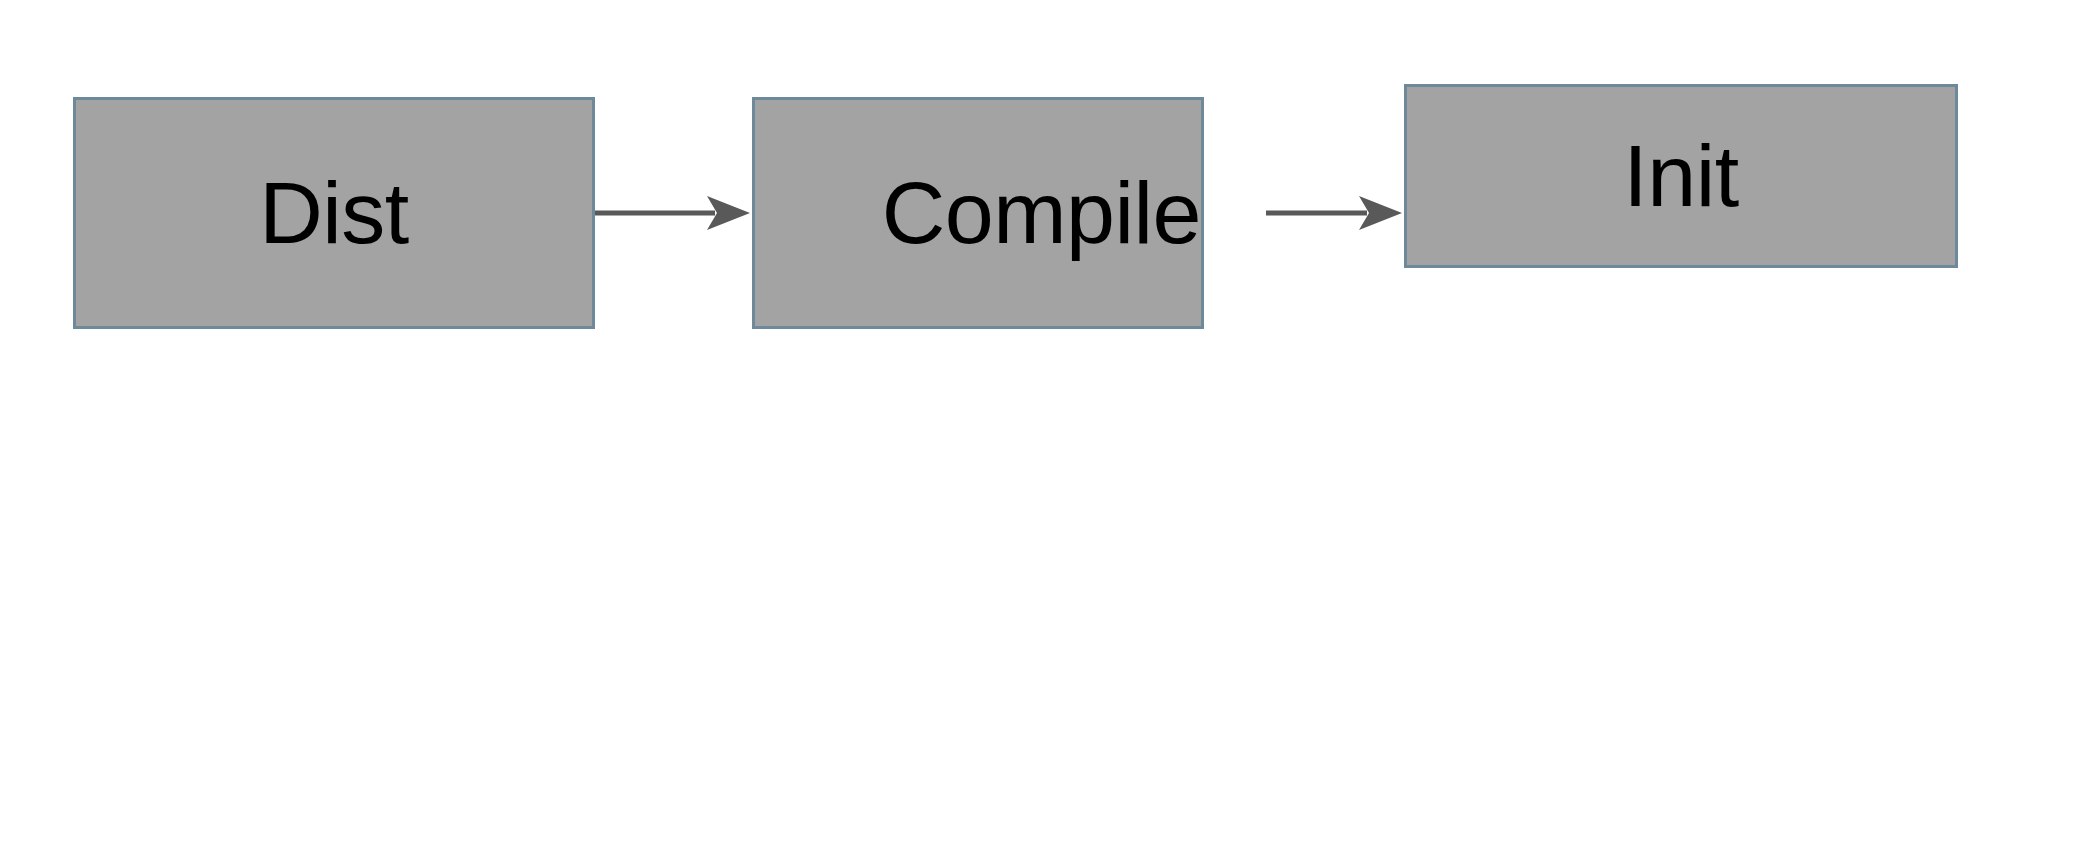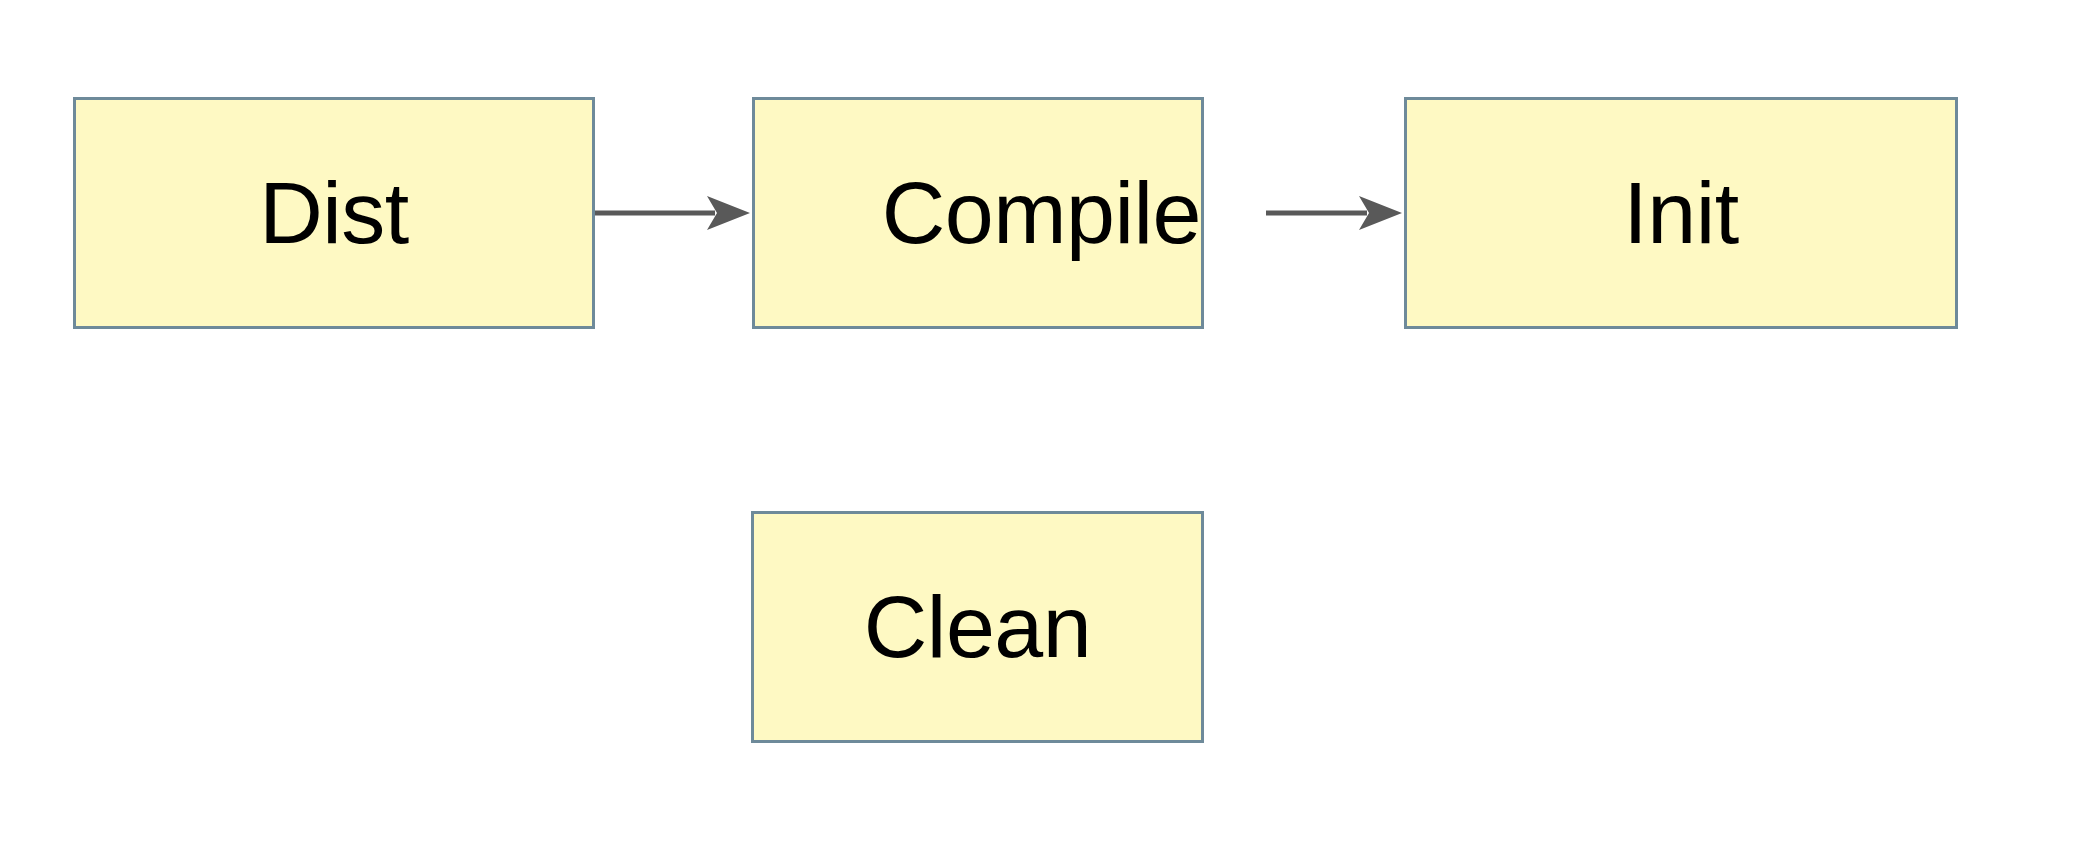--- a/index.html
+++ b/index.html
@@ -13,21 +13,21 @@
   #canvas {
     position: relative;
     width: 2078px;
     height: 848px;
     background: #ffffff;
     overflow: hidden;
   }
   .node {
     position: absolute;
     box-sizing: border-box;
-    background: #fef9c3;
+    background: #a3a3a3;
     border: 3px solid #6e8a9a;
     display: flex;
     align-items: center;
     justify-content: center;
   }
   .node-label {
     font-family: "Liberation Sans", sans-serif;
     font-size: 88px;
     line-height: 1;
     color: #000000;
@@ -64,21 +64,18 @@
   </div>
 
   <div class="node" style="left:73px; top:97px; width:522px; height:232px;">
     <span class="node-label">Dist</span>
   </div>
 
   <div class="node" style="left:752px; top:97px; width:452px; height:232px;justify-content:flex-end;">
     <span class="node-label">Compile</span>
   </div>
 
-  <div class="node" style="left:1404px; top:97px; width:554px; height:232px;">
+  <div class="node" style="left:1404px; top:84px; width:554px; height:184px;">
     <span class="node-label">Init</span>
   </div>
 
-  <div class="node" style="left:751px; top:511px; width:453px; height:232px;">
-    <span class="node-label">Clean</span>
-  </div>
 
 </div>
 
 </body></html>

